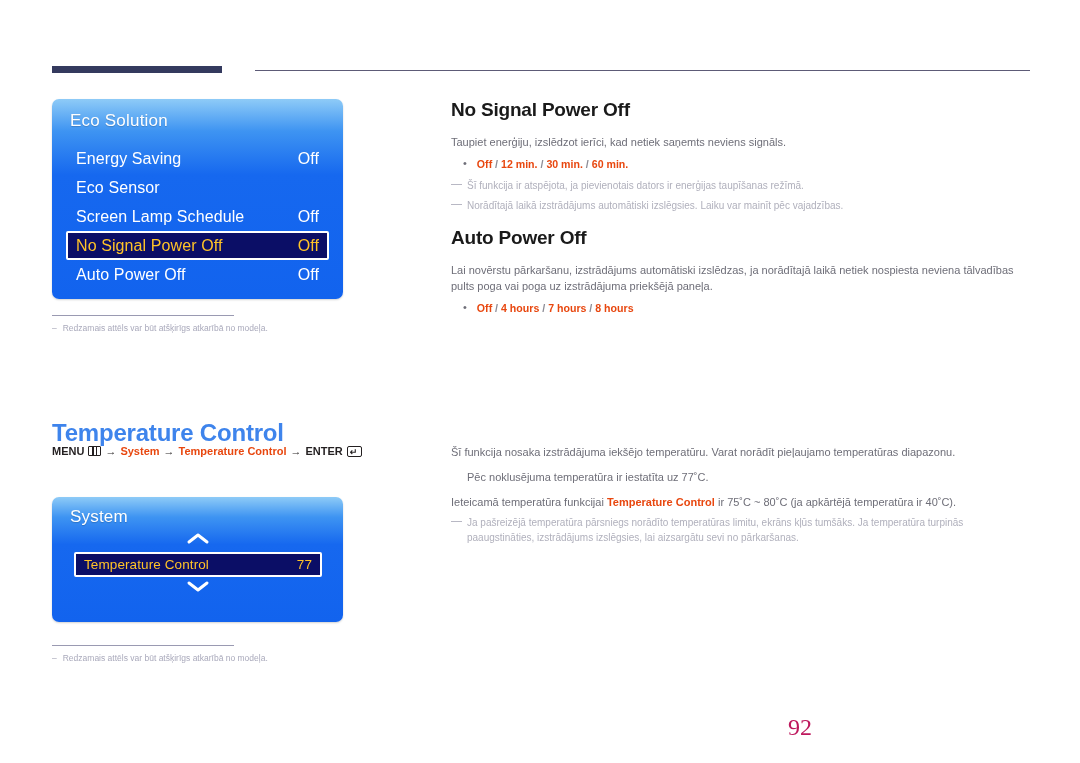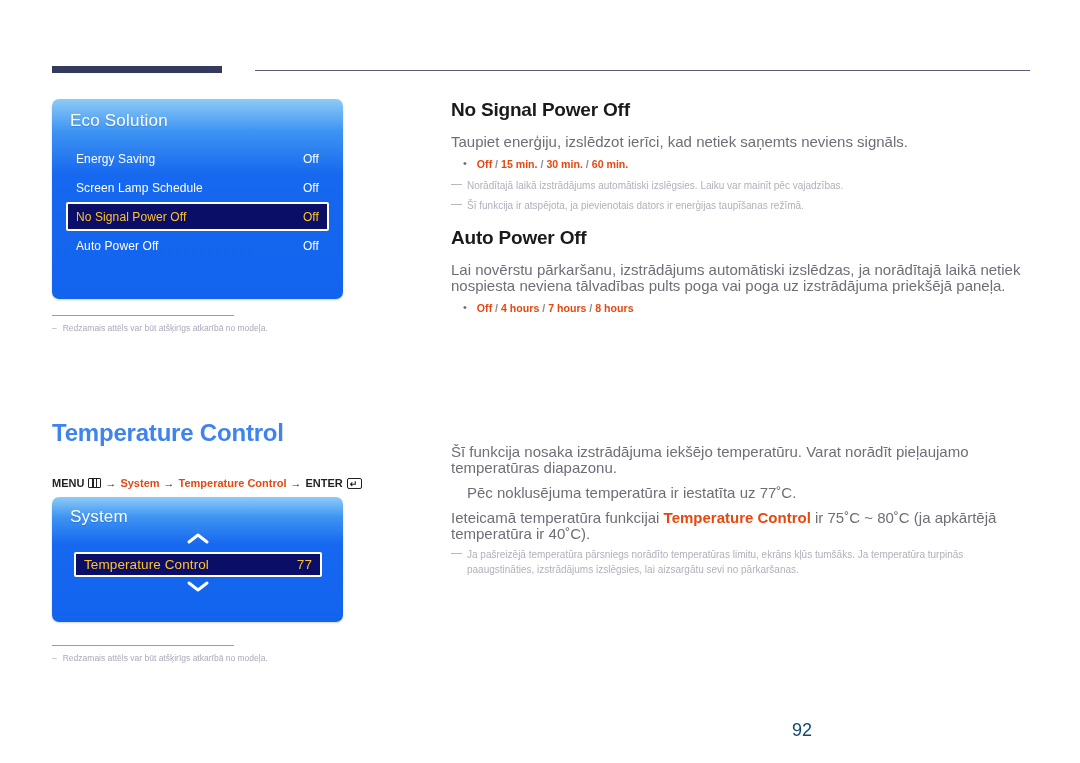--- a/index.html
+++ b/index.html
@@ -33,21 +33,21 @@
     color: #ffffff;
     font-size: 17px;
     font-weight: 400;
     letter-spacing: .2px;
     text-shadow: 0 1px 1px rgba(0,0,0,.18);
   }
   .osd-row {
     position: relative;
     display: flex; align-items: center; justify-content: space-between;
     color: #ffffff;
-    font-size: 12px;
+    font-size: 16px;
     letter-spacing: .1px;
   }
   .osd-row .val { color: #ffffff; }
   .osd-row.sel {
     background: #0b0e66;
     border: 2px solid #ffffff;
     border-radius: 2px;
   }
   .osd-row.sel .lbl, .osd-row.sel .val { color: #ffc328; }
 
@@ -80,21 +80,21 @@
   }
   .fig-note .txt { display: flex; gap: 6px; }
   .fig-note .dash { color: #a9a9bb; }
 
   
   .h1-blue {
     position: absolute; left: 52px; top: 419px;
     color: #3e84ec; font-size: 24px; font-weight: bold; letter-spacing: -.2px;
   }
   .menupath {
-    position: absolute; left: 52px; top: 477px;
+    position: absolute; left: 52px; top: 445px;
     font-size: 11px; font-weight: bold; color: #231f20;
     display: flex; align-items: center; gap: 4px; white-space: nowrap;
   }
   .menupath .red { color: #e8470f; }
   .menupath .arrow { color: #231f20; font-weight: normal; }
   .glyph-menu {
     display: inline-block; width: 13px; height: 10px;
     border: 1.4px solid #231f20; border-radius: 1px; position: relative;
   }
   .glyph-menu::before, .glyph-menu::after {
@@ -112,21 +112,21 @@
   }
 
   
   .col-right { position: absolute; left: 451px; top: 0; width: 580px; }
   .sec { position: absolute; left: 0; width: 580px; }
   .sec h2 {
     font-size: 19px; font-weight: bold; color: #1a1a1a; letter-spacing: -.2px;
     margin-bottom: 13px;
   }
   .body-txt {
-    font-size: 15px; color: #6e6e78; line-height: 16px; margin-bottom: 6px;
+    font-size: 11px; color: #6e6e78; line-height: 16px; margin-bottom: 6px;
   }
   .bullet {
     display: flex; gap: 10px; font-size: 10.6px; line-height: 16px;
     margin: 4px 0 6px 12px;
   }
   .bullet .dot { color: #6e6e78; font-size: 11px; line-height: 15px; }
   .bullet .opts { font-weight: bold; color: #e8470f; }
   .bullet .opts .sl { color: #8c8c96; font-weight: bold; }
   .note {
     display: flex; gap: 5px; font-size: 10px; color: #b0b0bc;
@@ -134,37 +134,41 @@
   }
   .note .ndash {
     flex: 0 0 auto; width: 11px; height: 1.4px; background: #b8b8c4; margin-top: 6px;
   }
   .note .ntxt { flex: 1 1 auto; }
   .inline-red { color: #e8470f; font-weight: bold; }
 
   
   .pageno {
     position: absolute; right: 48px; bottom: 22px;
-    font-size: 18px; color: #0c4a6e;
+    font-size: 24px; color: #be185d; font-family: Liberation Serif, serif;
   }
 </style>
 </head>
 <body>
 
 <div class="page">
 
   <div class="hdr-bar"></div>
   <div class="hdr-line"></div>
 
   <div class="osd" id="osd-eco">
     <div class="osd-title">Eco Solution</div>
     <div class="rows">
       <div class="osd-row">
         <span class="lbl">Energy Saving</span>
         <span class="val">Off</span>
+      </div>
+      <div class="osd-row">
+        <span class="lbl">Eco Sensor</span>
+        <span class="val"></span>
       </div>
       <div class="osd-row">
         <span class="lbl">Screen Lamp Schedule</span>
         <span class="val">Off</span>
       </div>
       <div class="osd-row sel">
         <span class="lbl">No Signal Power Off</span>
         <span class="val">Off</span>
       </div>
       <div class="osd-row">
@@ -227,34 +231,34 @@
   <div class="col-right">
 
     <div class="sec" style="top:99px;">
       <h2>No Signal Power Off</h2>
       <p class="body-txt">Taupiet enerģiju, izslēdzot ierīci, kad netiek saņemts neviens signāls.</p>
       <div class="bullet">
         <span class="dot">•</span>
         <span class="opts">
           <span>Off</span>
           <span class="sl">/</span>
-          <span>15 min.</span>
+          <span>12 min.</span>
           <span class="sl">/</span>
           <span>30 min.</span>
           <span class="sl">/</span>
           <span>60 min.</span>
         </span>
+      </div>
+      <div class="note">
+        <span class="ndash"></span>
+        <span class="ntxt">Šī funkcija ir atspējota, ja pievienotais dators ir enerģijas taupīšanas režīmā.</span>
       </div>
       <div class="note">
         <span class="ndash"></span>
         <span class="ntxt">Norādītajā laikā izstrādājums automātiski izslēgsies. Laiku var mainīt pēc vajadzības.</span>
-      </div>
-      <div class="note">
-        <span class="ndash"></span>
-        <span class="ntxt">Šī funkcija ir atspējota, ja pievienotais dators ir enerģijas taupīšanas režīmā.</span>
       </div>
     </div>
 
     <div class="sec" style="top:227px;">
       <h2>Auto Power Off</h2>
       <p class="body-txt">Lai novērstu pārkaršanu, izstrādājums automātiski izslēdzas, ja norādītajā laikā netiek nospiesta neviena tālvadības pults poga vai poga uz izstrādājuma priekšējā paneļa.</p>
       <div class="bullet">
         <span class="dot">•</span>
         <span class="opts">
           <span>Off</span>

